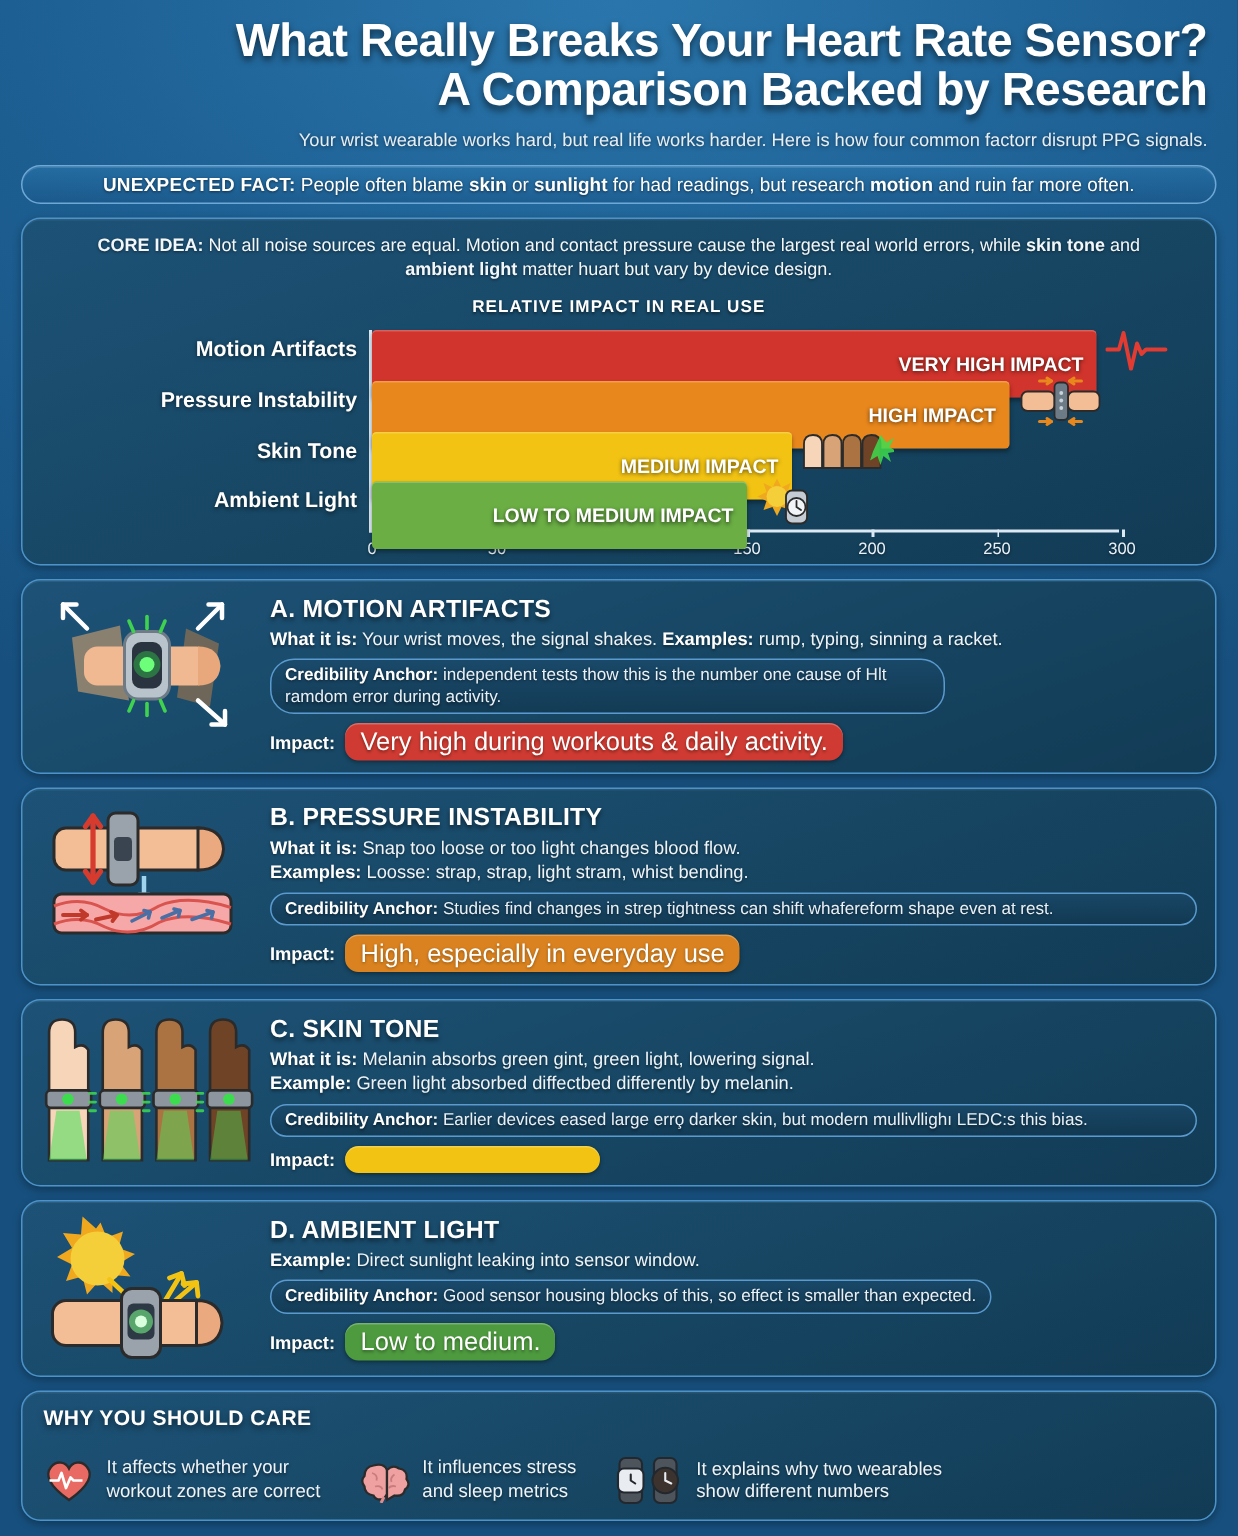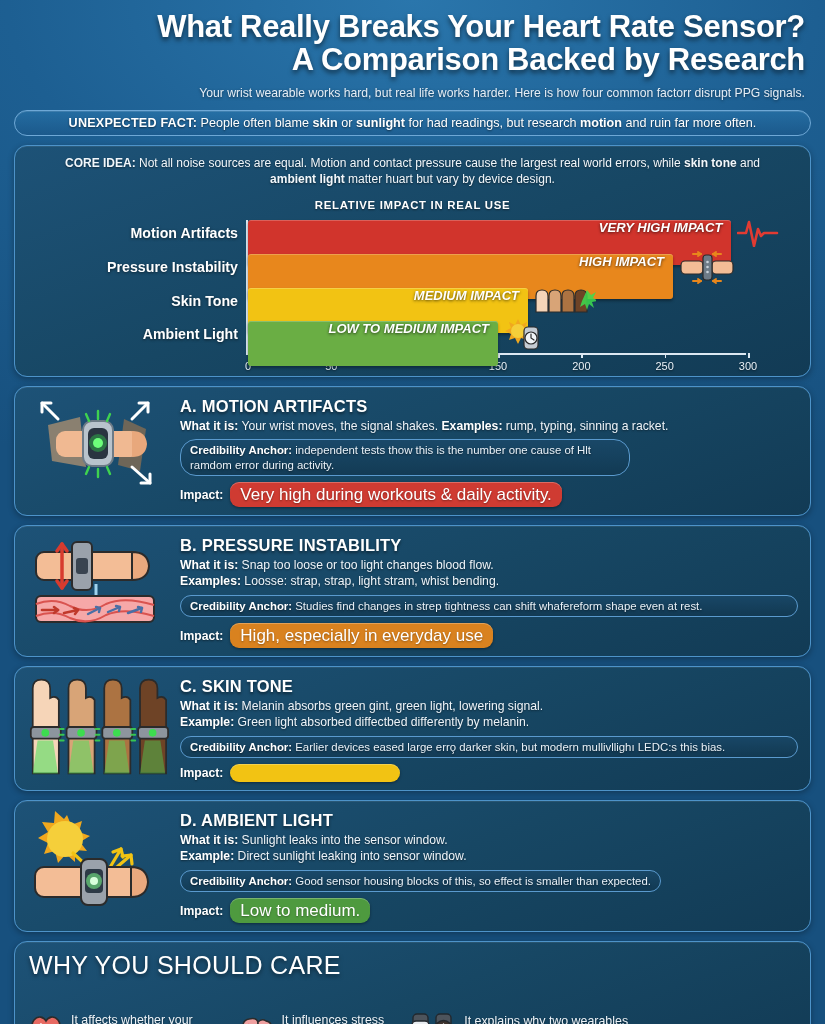--- a/index.html
+++ b/index.html
@@ -60,21 +60,21 @@
     text-shadow:0 1px 2px rgba(0,0,0,.5);}
   .row{position:absolute;left:0;height:27px;width:100%;}
   .row-label{
     position:absolute;right:calc(100% - 205px);top:50%;transform:translateY(-50%);
     font-size:14.2px;font-weight:bold;white-space:nowrap;color:#fff;
     text-shadow:0 1px 3px rgba(0,0,0,.55);
   }
   .bar{
     position:absolute;left:215px;top:0;height:45px;border-radius:3px;
     box-shadow:0 2px 3px rgba(0,0,0,.35), inset 0 1px 0 rgba(255,255,255,.22);
-    display:flex;align-items:flex-start;justify-content:flex-end;font-style:italic;
+    display:flex;align-items:center;justify-content:flex-end;
   }
   .bar-text{
     font-size:13px;font-weight:bold;color:#fff;padding-right:9px;white-space:nowrap;
     text-shadow:0 1px 3px rgba(0,0,0,.65);
   }
   .bar-icon{position:absolute;top:50%;transform:translateY(-50%);}
 
   
   .section{display:flex;padding:8px 12px 8px 10px;gap:10px;align-items:flex-start;}
   .sec-art{width:145px;flex:0 0 145px;display:flex;align-items:center;justify-content:center;}
@@ -97,21 +97,21 @@
     box-shadow:0 1px 3px rgba(0,0,0,.4), inset 0 1px 0 rgba(255,255,255,.25);
     white-space:nowrap;
   }
   .impact-red{background:#cf3b32;color:#fff;text-shadow:0 1px 2px rgba(0,0,0,.4);}
   .impact-orange{background:#d9821f;color:#fff;text-shadow:0 1px 2px rgba(0,0,0,.35);}
   .impact-yellow{background:#f2c313;color:#3a2d00;width:150px;}
   .impact-green{background:#4e9a3f;color:#fff;text-shadow:0 1px 2px rgba(0,0,0,.35);}
 
   
   .footer{padding:9px 14px 10px;}
-  .footer-title{font-size:25px;font-weight:normal;letter-spacing:.3px;margin-bottom:21px;
+  .footer-title{font-size:14px;font-weight:bold;letter-spacing:.3px;margin-bottom:6px;
     text-shadow:0 2px 4px rgba(0,0,0,.5);}
   .footer-items{display:flex;align-items:flex-start;gap:26px;}
   .f-item{display:flex;align-items:center;gap:8px;margin-top:12px;}
   .f-text{font-size:12.4px;line-height:1.25;color:#eef4f9;text-shadow:0 1px 2px rgba(0,0,0,.45);}
   svg{display:block;}
 </style>
 </head>
 <body>
 
 <div class="page">
@@ -400,23 +400,20 @@
           <path d="M106 58 q16 0 17 15 q-1 15 -17 15 z" fill="#eaa97e" stroke="#2b2b2b" stroke-width="2"></path>
           <rect x="56" y="50" width="26" height="46" rx="7" fill="#9aa2ab" stroke="#2b2b2b" stroke-width="2"></rect>
           <rect x="60" y="60" width="18" height="24" rx="4" fill="#2d3a46"></rect>
           <circle cx="69" cy="72" r="8" fill="#7dff8c" opacity=".55"></circle>
           <circle cx="69" cy="72" r="4" fill="#d9ffdc"></circle>
         </svg>
       </div>
       <div class="sec-body">
         <div class="sec-title">D. AMBIENT LIGHT</div>
         <div class="sec-line">
-          <b>What it is:</b><span> Sunlight leaks into the sensor window.</span>
-        </div>
-        <div class="sec-line">
           <b>Example:</b><span> Direct sunlight leaking into sensor window.</span>
         </div>
         <div class="anchor">
           <b>Credibility Anchor:</b><span> Good sensor housing blocks of this, so effect is smaller than expected.</span>
         </div>
         <div class="impact-row">
           <span class="impact-label">Impact:</span>
           <span class="impact-pill impact-green">Low to medium.</span>
         </div>
       </div>

